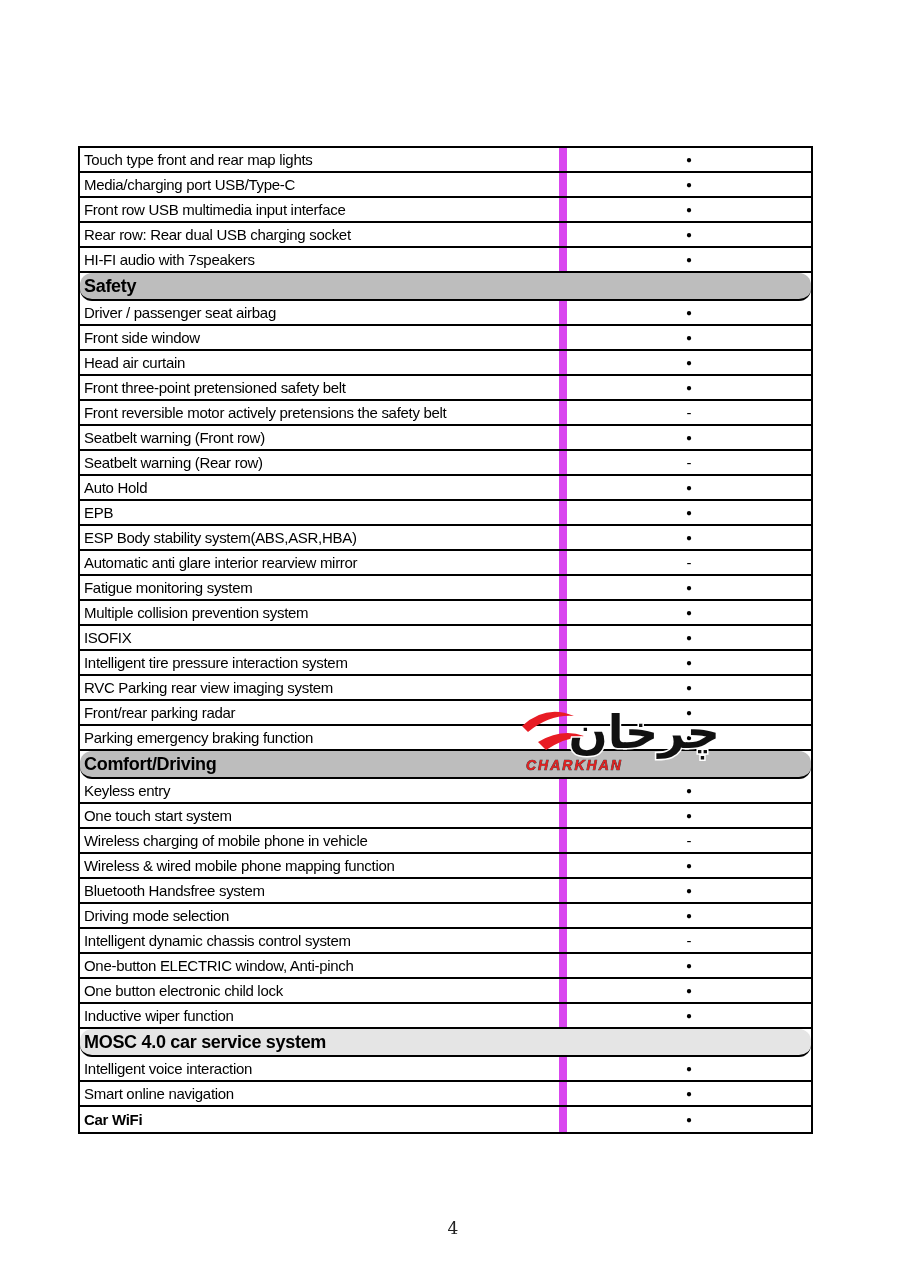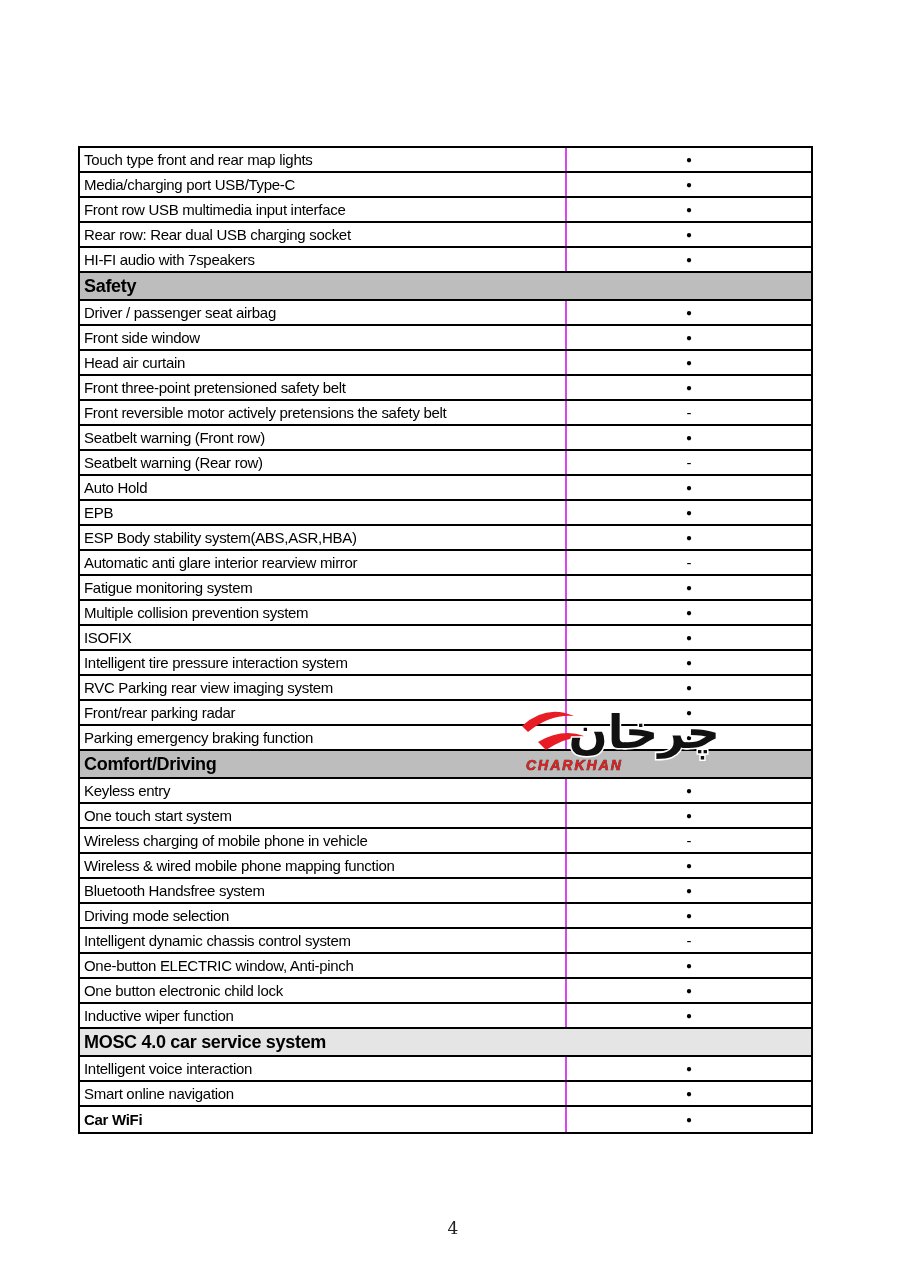--- a/index.html
+++ b/index.html
@@ -23,21 +23,21 @@
     display:flex;
     height:25px;
     box-sizing:border-box;
     border-bottom:2px solid #000;
     align-items:stretch;
   }
   .spec-table > :last-child{border-bottom:none;font-weight:bold;}
   .feature-cell{
     flex:0 0 487px;
     box-sizing:border-box;
-    border-right:2px solid #d946ef;
+    border-right:8px solid #d946ef;
     display:flex;align-items:center;
     padding-left:4px;
     font-size:15px;
     letter-spacing:-0.3px;
     white-space:nowrap;
     overflow:hidden;
   }
   .value-cell{
     flex:1;
     display:flex;align-items:center;justify-content:center;
@@ -47,20 +47,21 @@
   .section-header{
     height:28px;
     box-sizing:border-box;
     border-bottom:2px solid #000;
     background:#bdbdbd;
     display:flex;align-items:center;
     padding-left:4px;
     font-size:18px;
     font-weight:bold;
     letter-spacing:-0.3px;
+    border-radius:12px;
   }
   .watermark{
     position:absolute;
     left:508px;top:690px;
     width:220px;height:95px;
     pointer-events:none;
   }
   .page-number{
     position:absolute;
     left:0;top:1218px;

